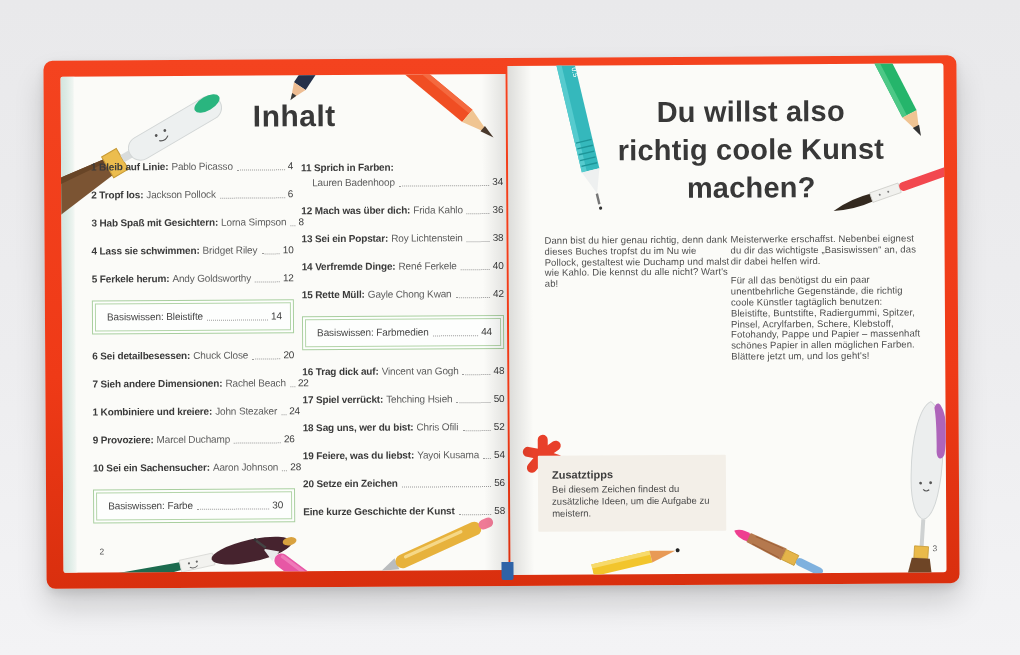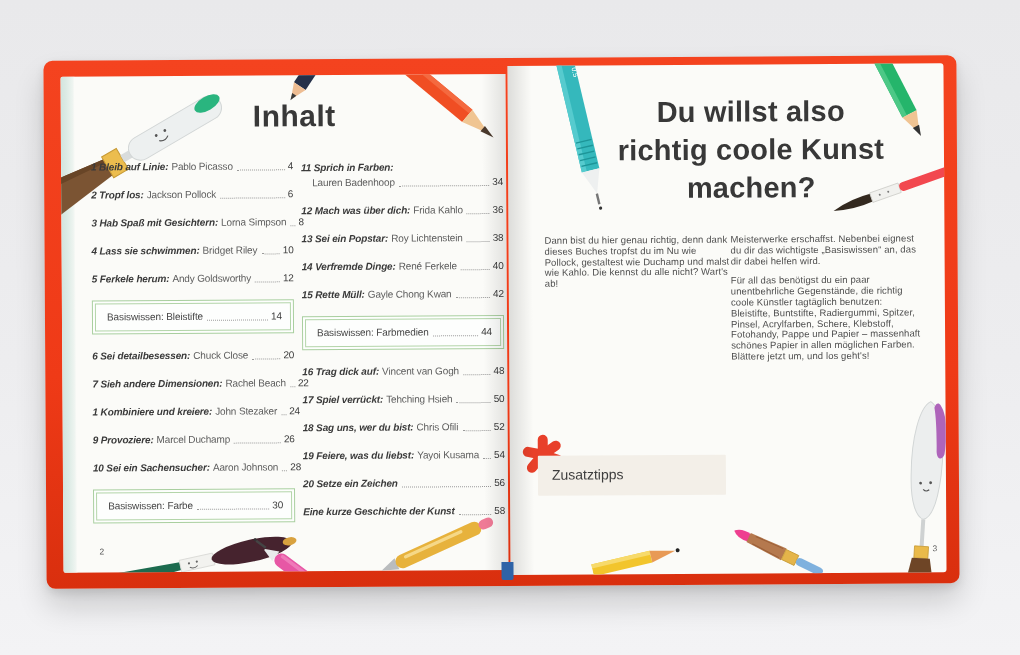--- a/index.html
+++ b/index.html
@@ -34,21 +34,21 @@
   .inhalt{
     position:absolute;left:0;right:0;top:24px;margin:0;text-align:center;
     transform:translateX(11px);
     font-size:30px;font-weight:700;color:#383838;letter-spacing:.5px;
   }
   .col{position:absolute;top:84px;width:202px;}
   .col1{left:30px;}
   .col2{left:240px;top:86px;}
   .toc-row{display:flex;align-items:flex-end;margin-bottom:15px;
     font-size:10px;line-height:13px;color:#3c3c3c;letter-spacing:-0.15px;white-space:nowrap;}
-  .toc-row .t{font-weight:700;color:#3a3a3a;font-style:italic;}
+  .toc-row .t{font-weight:700;color:#3a3a3a;}
   .toc-row .a{font-weight:400;color:#5d5d5d;margin-left:3px;}
   .dots{flex:1 1 auto;min-width:5px;border-bottom:1.6px dotted #9a9a9a;margin:0 3px 2px 4px;}
   .pg{font-weight:400;color:#3c3c3c;}
   .toc-row.two{display:block;}
   .toc-row.two .l2{display:flex;align-items:flex-end;padding-left:11px;margin-top:2px;}
   .bw-box{border:1px solid #a9cf9f;padding:2px;margin:2px 0 15px 0;background:#fdfefd;}
   .bw-inner{border:1px solid #b3d5a9;padding:7px 8px 7px 11px;display:flex;align-items:flex-end;
     font-size:10px;line-height:12px;color:#454545;letter-spacing:-0.1px;white-space:nowrap;}
   .pageno{position:absolute;font-size:8.5px;color:#5a5a5a;}
   .pn-left{left:36px;top:470px;}
@@ -58,21 +58,21 @@
   .rp-title{position:absolute;left:50px;right:0;top:28px;text-align:center;
     font-size:29px;line-height:38px;font-weight:700;color:#383838;letter-spacing:.2px;}
   .bodycol{position:absolute;top:170px;width:188px;
     font-size:9.5px;line-height:10.8px;color:#4d4d4d;letter-spacing:.1px;}
   .bc1{left:36px;}
   .bc2{left:222px;width:192px;}
   .bodycol p{margin:0 0 9px 0;text-align:left;}
   .tipbox{position:absolute;left:28px;top:390px;width:162px;
     background:#f3efe8;padding:13px 12px 12px 14px;border-radius:1px;
     font-size:9.5px;line-height:12px;color:#4a4a4a;}
-  .tipbox .tb-h{font-weight:400;color:#3d3d3d;margin-bottom:3px;font-size:14px;}
+  .tipbox .tb-h{font-weight:700;color:#3d3d3d;margin-bottom:3px;font-size:11px;}
   .aster{position:absolute;left:10px;top:366px;}
 
   
   .dec{position:absolute;pointer-events:none;}
 </style>
 </head>
 <body>
 
 <div class="book">
 
@@ -384,20 +384,21 @@
           <line x1="23" y1="23" x2="38" y2="28"></line>
           <line x1="23" y1="23" x2="28" y2="39"></line>
           <line x1="23" y1="23" x2="12" y2="36"></line>
           <line x1="23" y1="23" x2="8" y2="20"></line>
         </g>
         <circle cx="23" cy="23" r="7" fill="#e8402a"></circle>
       </svg>
     </div>
     <div class="tipbox">
       <div class="tb-h">Zusatztipps</div>
+      <div class="tb-b">Bei diesem Zeichen findest du zusätzliche Ideen, um die Aufgabe zu meistern.</div>
     </div>
 
     <div class="pageno pn-right">3</div>
     <div class="rp-shade"></div>
   </div>
 
   <div class="bookmark"></div>
 </div>
 
 </body></html>

